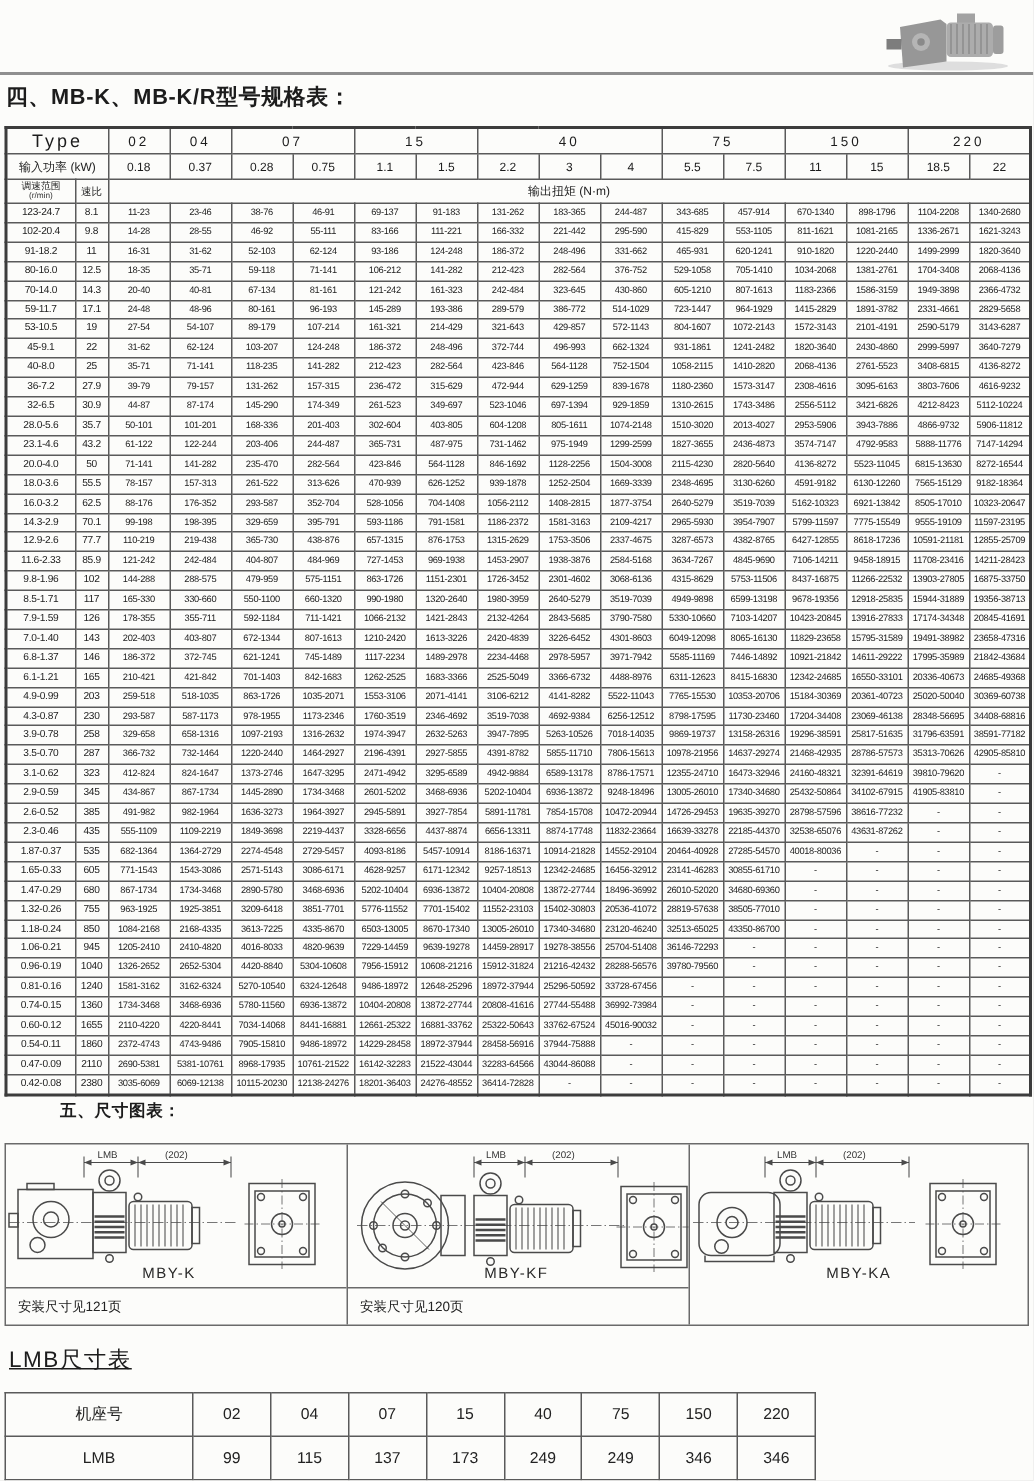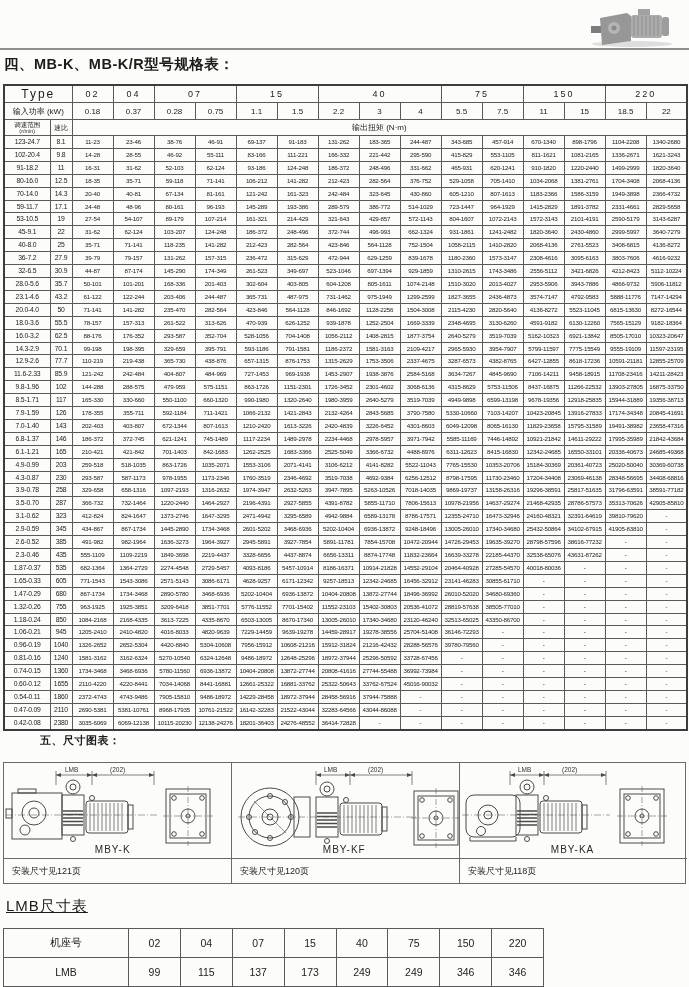--- a/index.html
+++ b/index.html
@@ -1099,21 +1099,20 @@
           <circle cx="28" cy="52" r="10"></circle>
             <circle cx="28" cy="52" r="4"></circle>
           <circle cx="21" cy="68" r="4.5"></circle>
           <path d="M10 74v4h46v-4"></path>
           <path d="M2 52h148" stroke-width=".5" stroke-dasharray="7 2 1 2"></path>
         </g>
         <use href="#vmot" x="56" y="14"></use>
         <use href="#endv" x="160" y="26"></use>
       </svg>
       <div class="model">MBY-KA</div>
-      <div class="cap">安装尺寸见118页</div>
     </div>
   </div>
 
   <div class="lmb-title">LMB尺寸表</div>
 
   <table class="lmb" id="lmb-table">
     <colgroup>
       <col style="width:125px">
         <col>
         <col>

